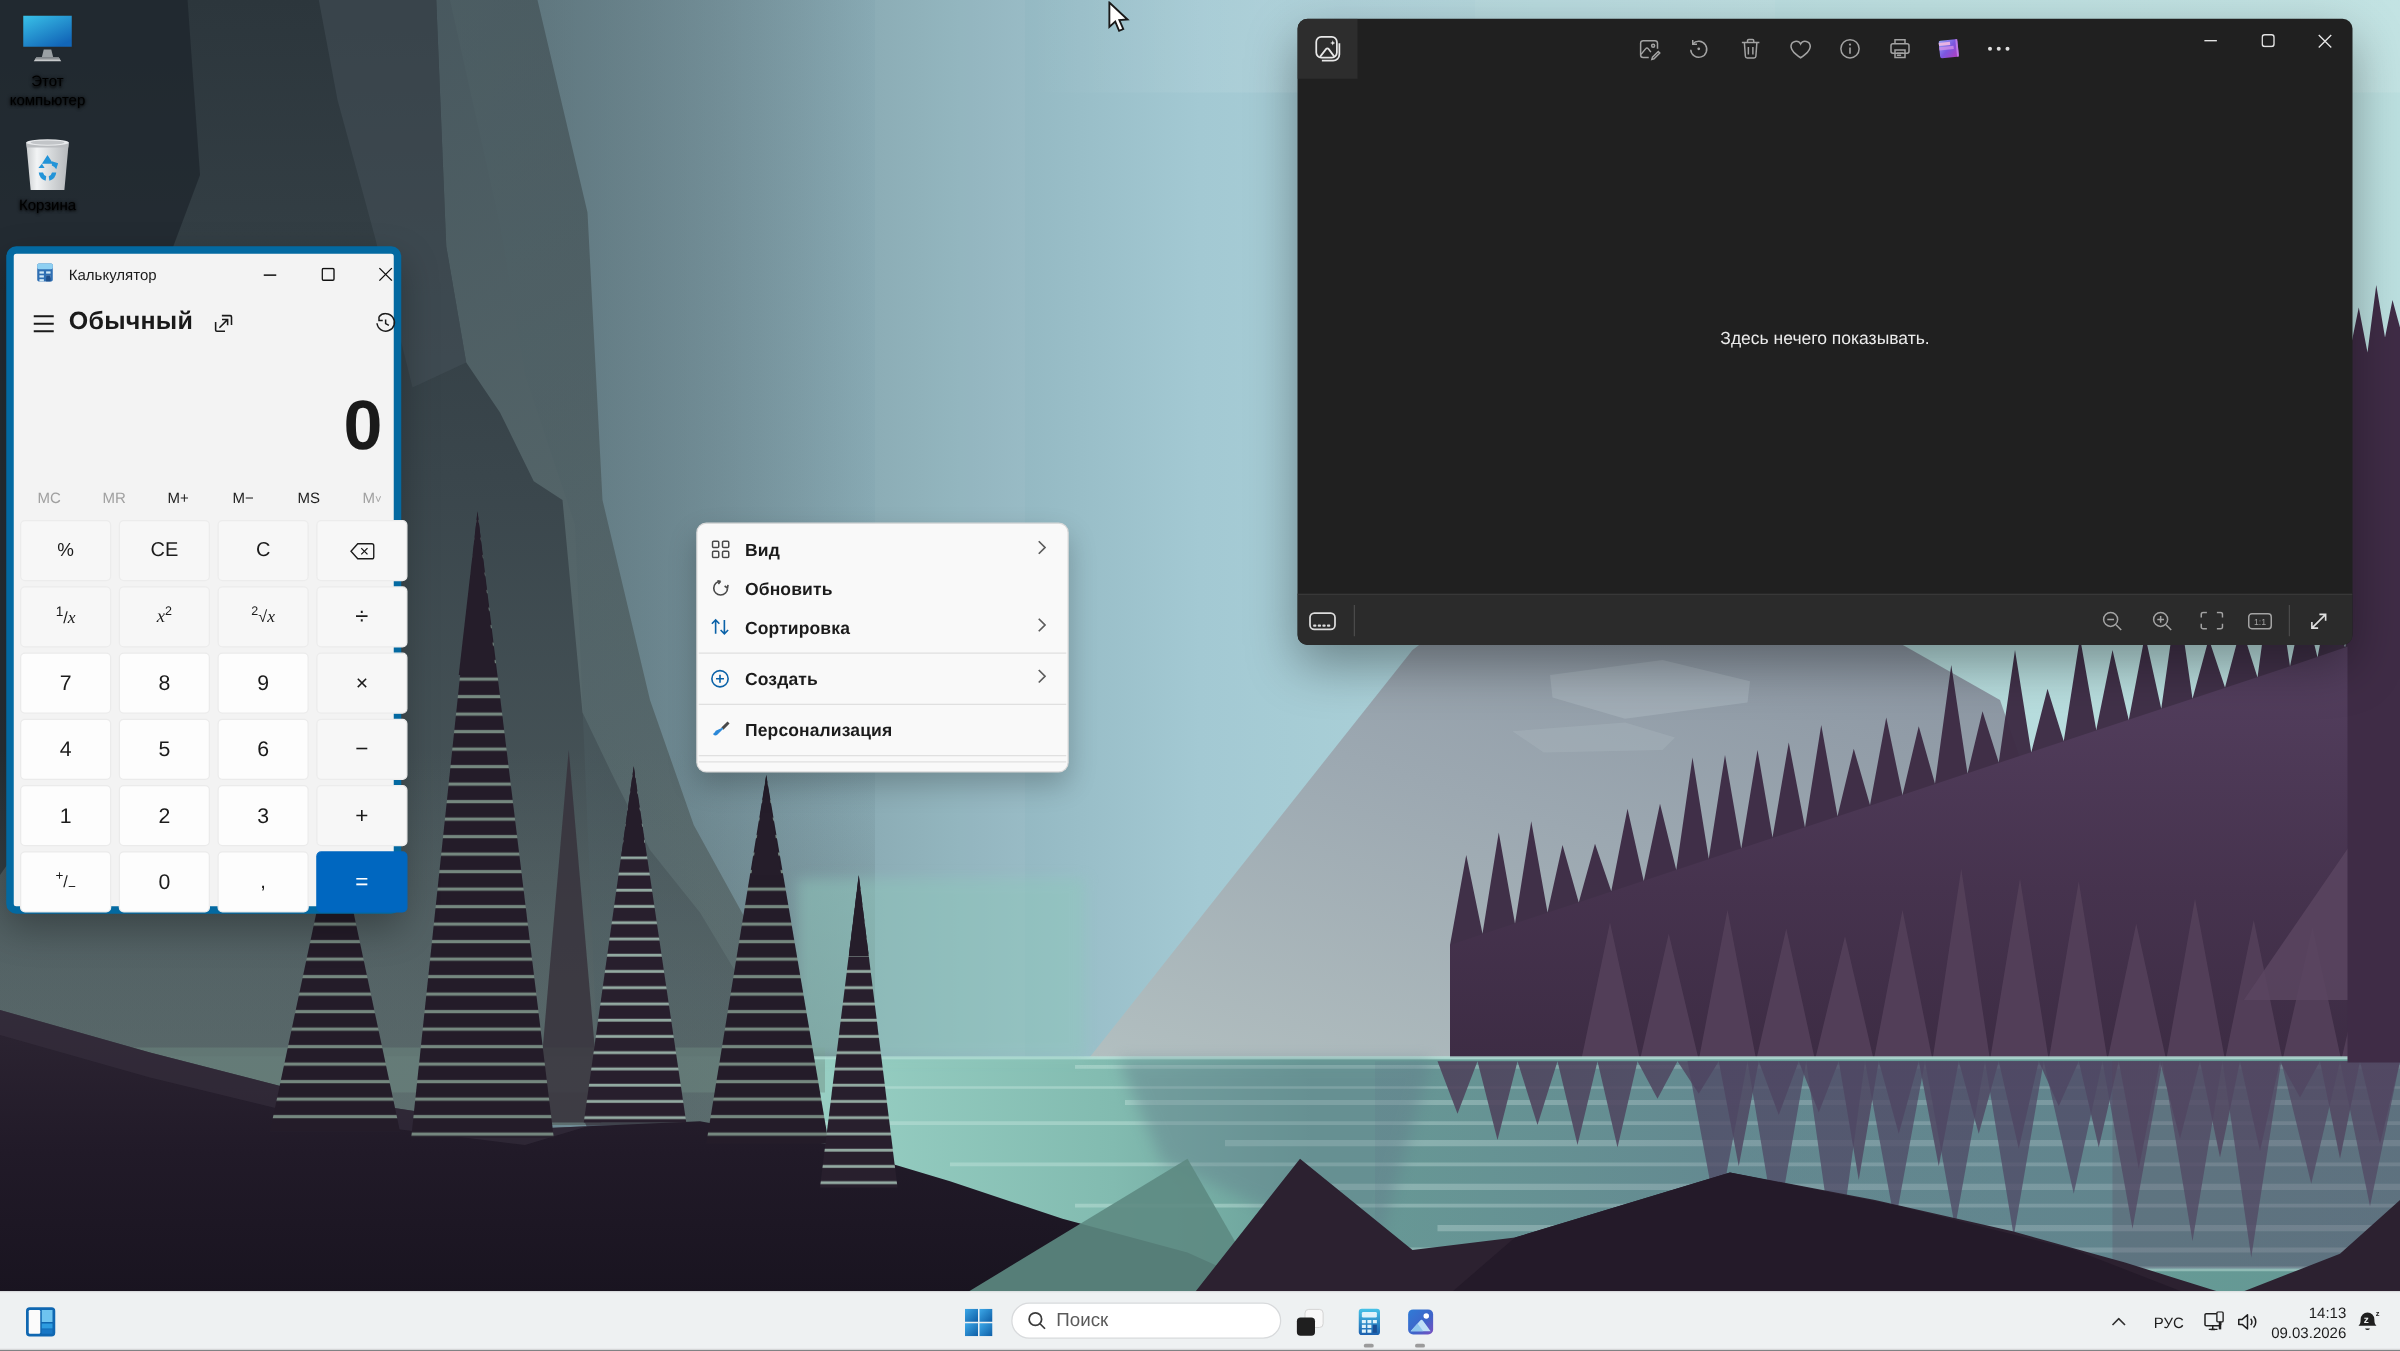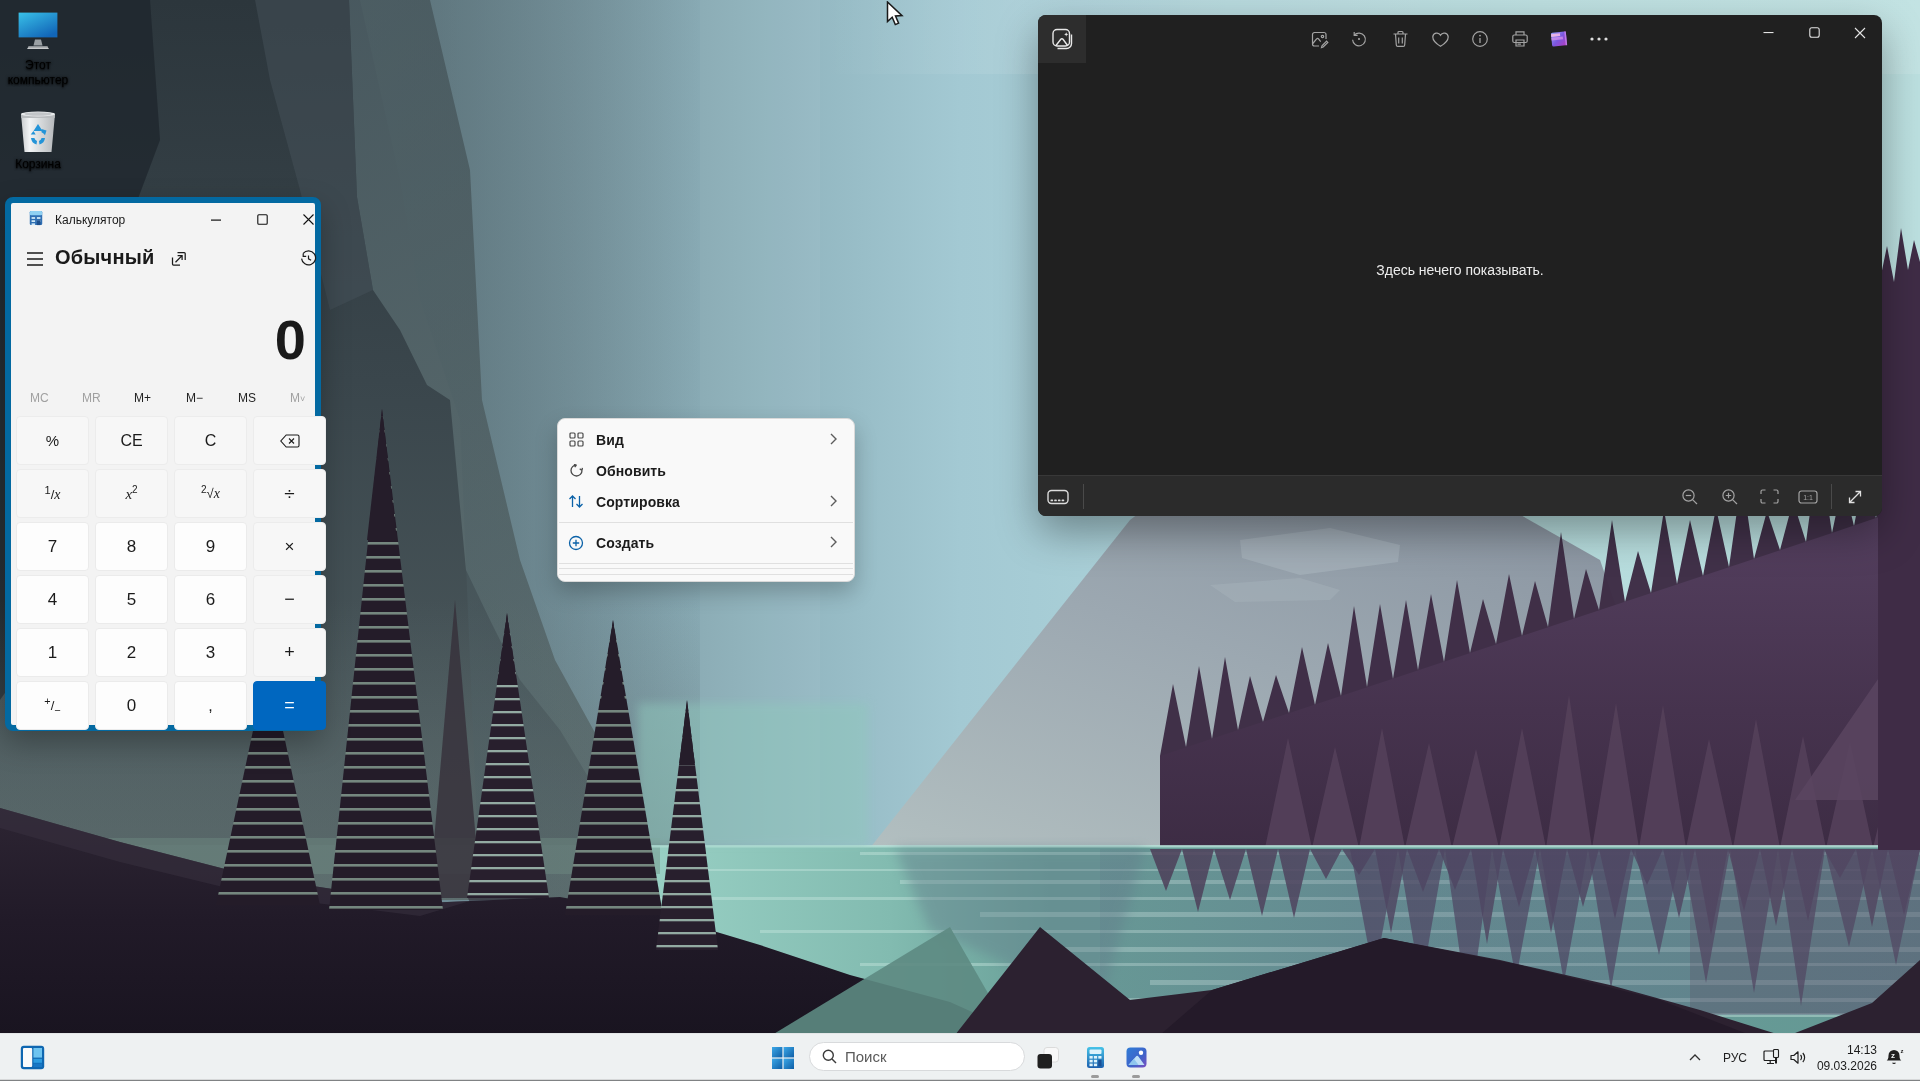--- a/index.html
+++ b/index.html
@@ -409,20 +409,29 @@
             <circle cx="8" cy="8" r="6.5" fill="none" stroke="#0b62a8" stroke-width="1.3"></circle>
             <path d="M8 4.8 V11.2 M4.8 8 H11.2" stroke="#0b62a8" stroke-width="1.3"></path>
           </svg>
         </span>
     <span class="lb">Создать</span>
         <span class="chev"><svg width="7" height="12" viewBox="0 0 7 12">
             <path d="M1 1 l5 5 -5 5" fill="none" stroke="#5c5c5c" stroke-width="1.4"></path>
           </svg></span>
       </div>
   <div class="msep"></div>
+  <div class="mi">
+        <span class="ic">
+          <svg width="16" height="16" viewBox="0 0 16 16">
+            <path d="M9.5 6.5 L14 2 L14.8 2.8 L10.3 7.3" fill="none" stroke="#494949" stroke-width="1.2"></path>
+            <path d="M9.8 6.2 L10.6 7 L5.8 11.8 C5 12.6 3.6 12.6 2.8 11.8 C2.4 11.4 2.6 10.9 3 10.6 C3.6 10.1 4.2 9.4 4.6 8.6 Z" fill="#2b88d8" stroke="none"></path>
+          </svg>
+        </span>
+    <span class="lb">Персонализация</span>
+      </div>
   <div class="msep"></div>
   <div class="msep"></div>
 </div>
 
 <div id="photos" class="abs">
   <div class="sq">
         <svg width="24" height="24" viewBox="0 0 24 24">
           <g fill="none" stroke="#e8e8e8" stroke-width="1.4">
             <rect x="3" y="2.5" width="16.5" height="16.5" rx="4"></rect>
             <path d="M6 18.5 l4.8-6.2a1.4 1.4 0 0 1 2.2 0 l4.6 6.2"></path>

